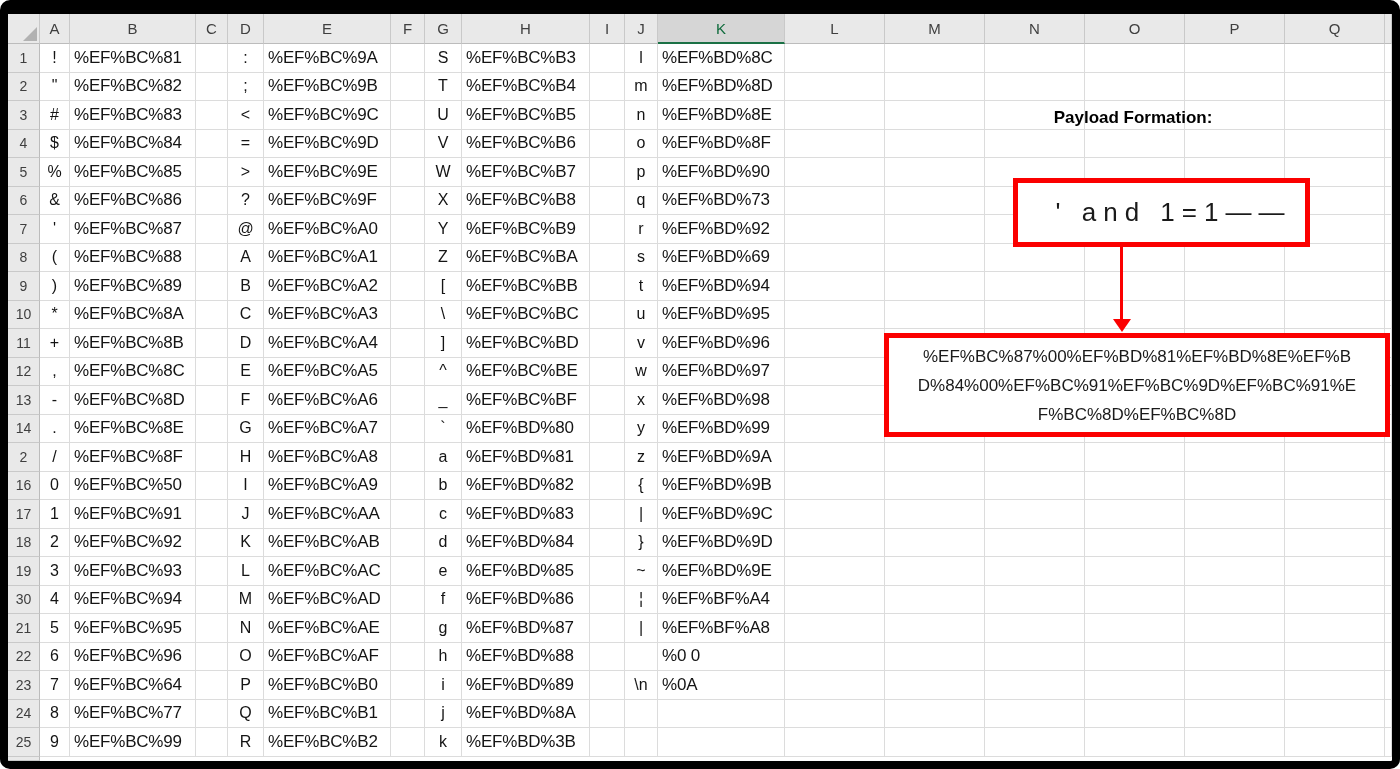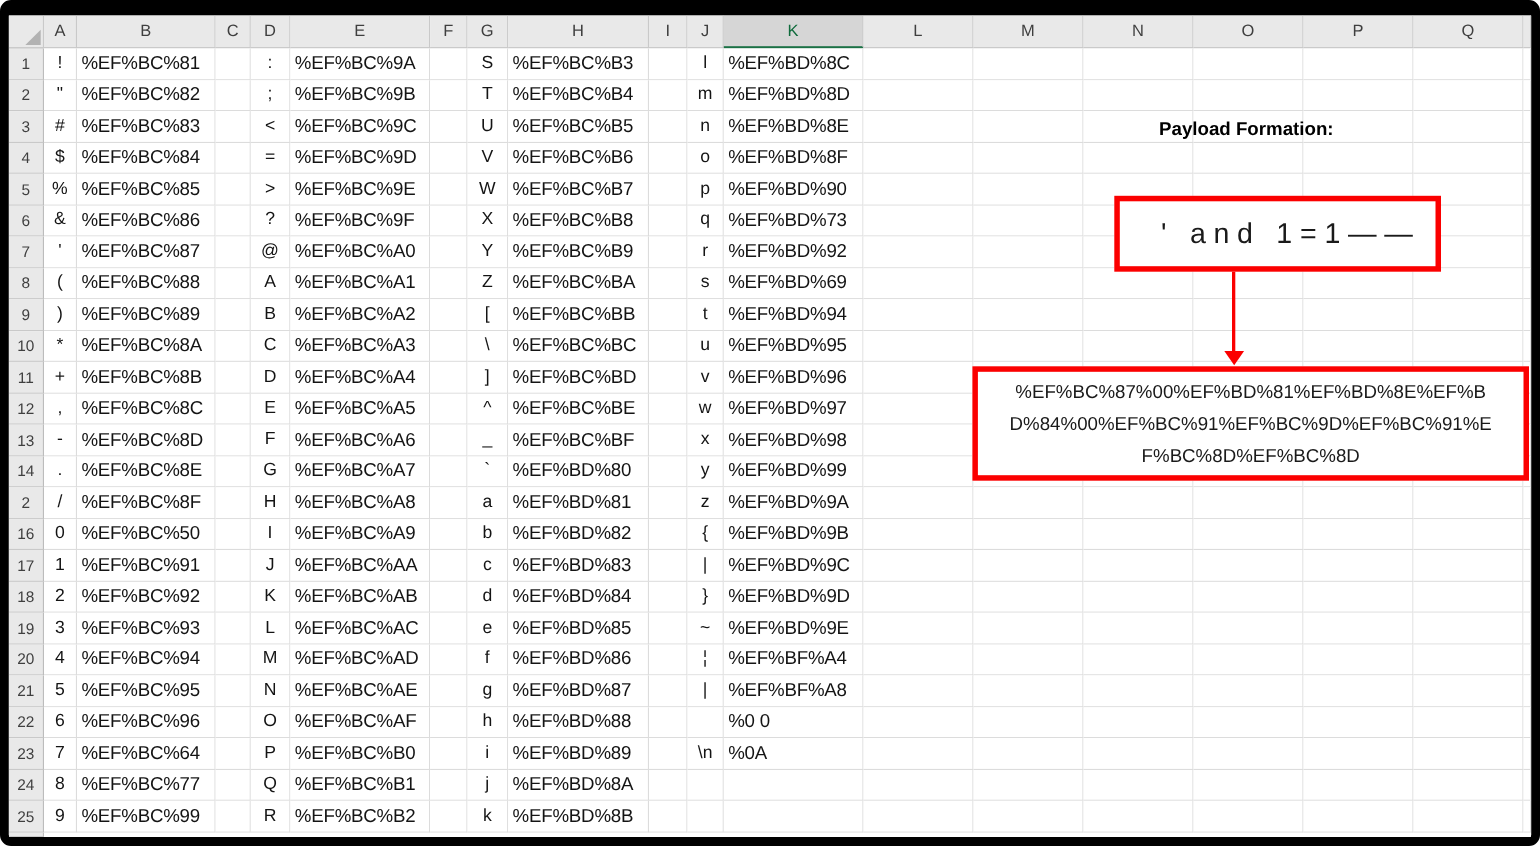--- a/index.html
+++ b/index.html
@@ -494,21 +494,21 @@
         <div class="c"></div>
         <div class="c char">~</div>
         <div class="c code">%EF%BD%9E</div>
         <div class="c"></div>
         <div class="c"></div>
         <div class="c"></div>
         <div class="c"></div>
         <div class="c"></div>
         <div class="c"></div>
         <div class="c"></div>
-        <div class="rh">20</div>
+        <div class="rh">30</div>
         <div class="c char">4</div>
         <div class="c code">%EF%BC%94</div>
         <div class="c"></div>
         <div class="c char">M</div>
         <div class="c code">%EF%BC%AD</div>
         <div class="c"></div>
         <div class="c char">f</div>
         <div class="c code">%EF%BD%86</div>
         <div class="c"></div>
         <div class="c char">¦</div>
@@ -597,21 +597,21 @@
         <div class="c"></div>
         <div class="c"></div>
         <div class="rh">25</div>
         <div class="c char">9</div>
         <div class="c code">%EF%BC%99</div>
         <div class="c"></div>
         <div class="c char">R</div>
         <div class="c code">%EF%BC%B2</div>
         <div class="c"></div>
         <div class="c char">k</div>
-        <div class="c code">%EF%BD%8B</div>
+        <div class="c code">%EF%BD%3B</div>
         <div class="c"></div>
         <div class="c char"></div>
         <div class="c code"></div>
         <div class="c"></div>
         <div class="c"></div>
         <div class="c"></div>
         <div class="c"></div>
         <div class="c"></div>
         <div class="c"></div>
         <div class="c"></div>

